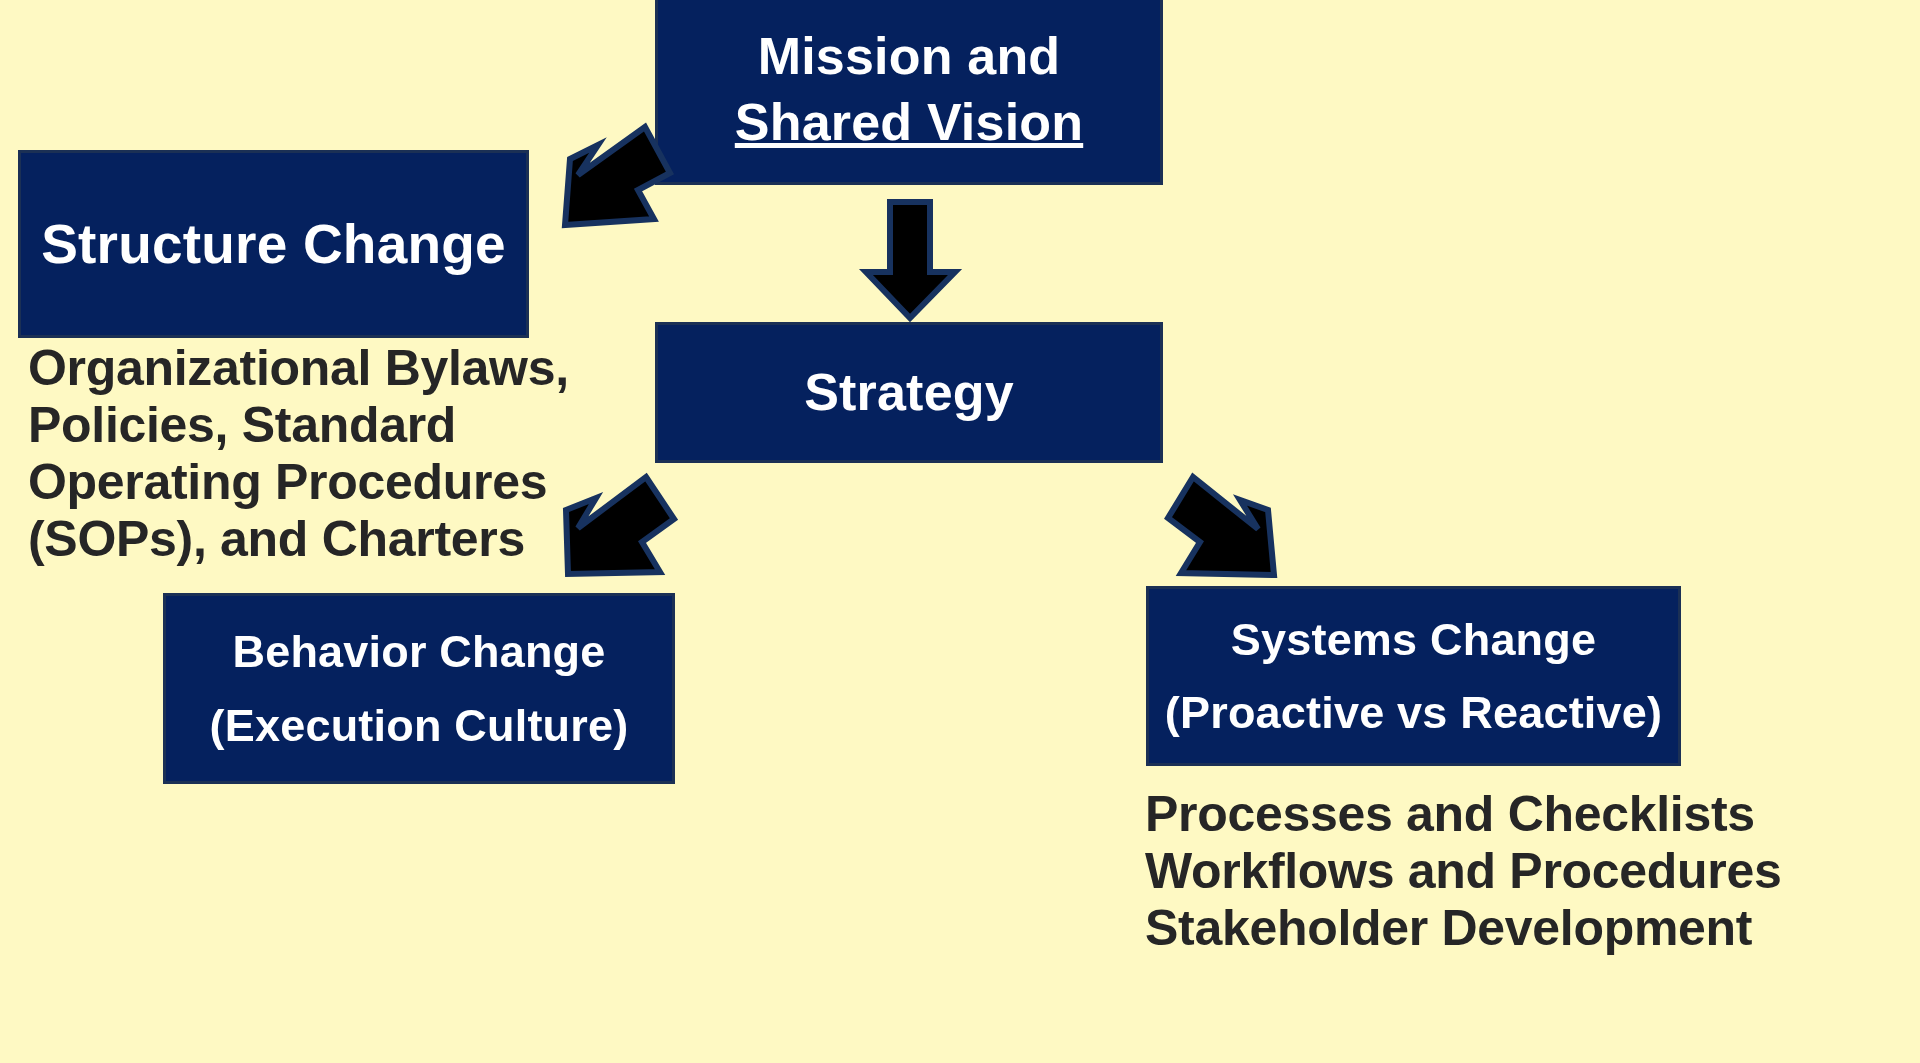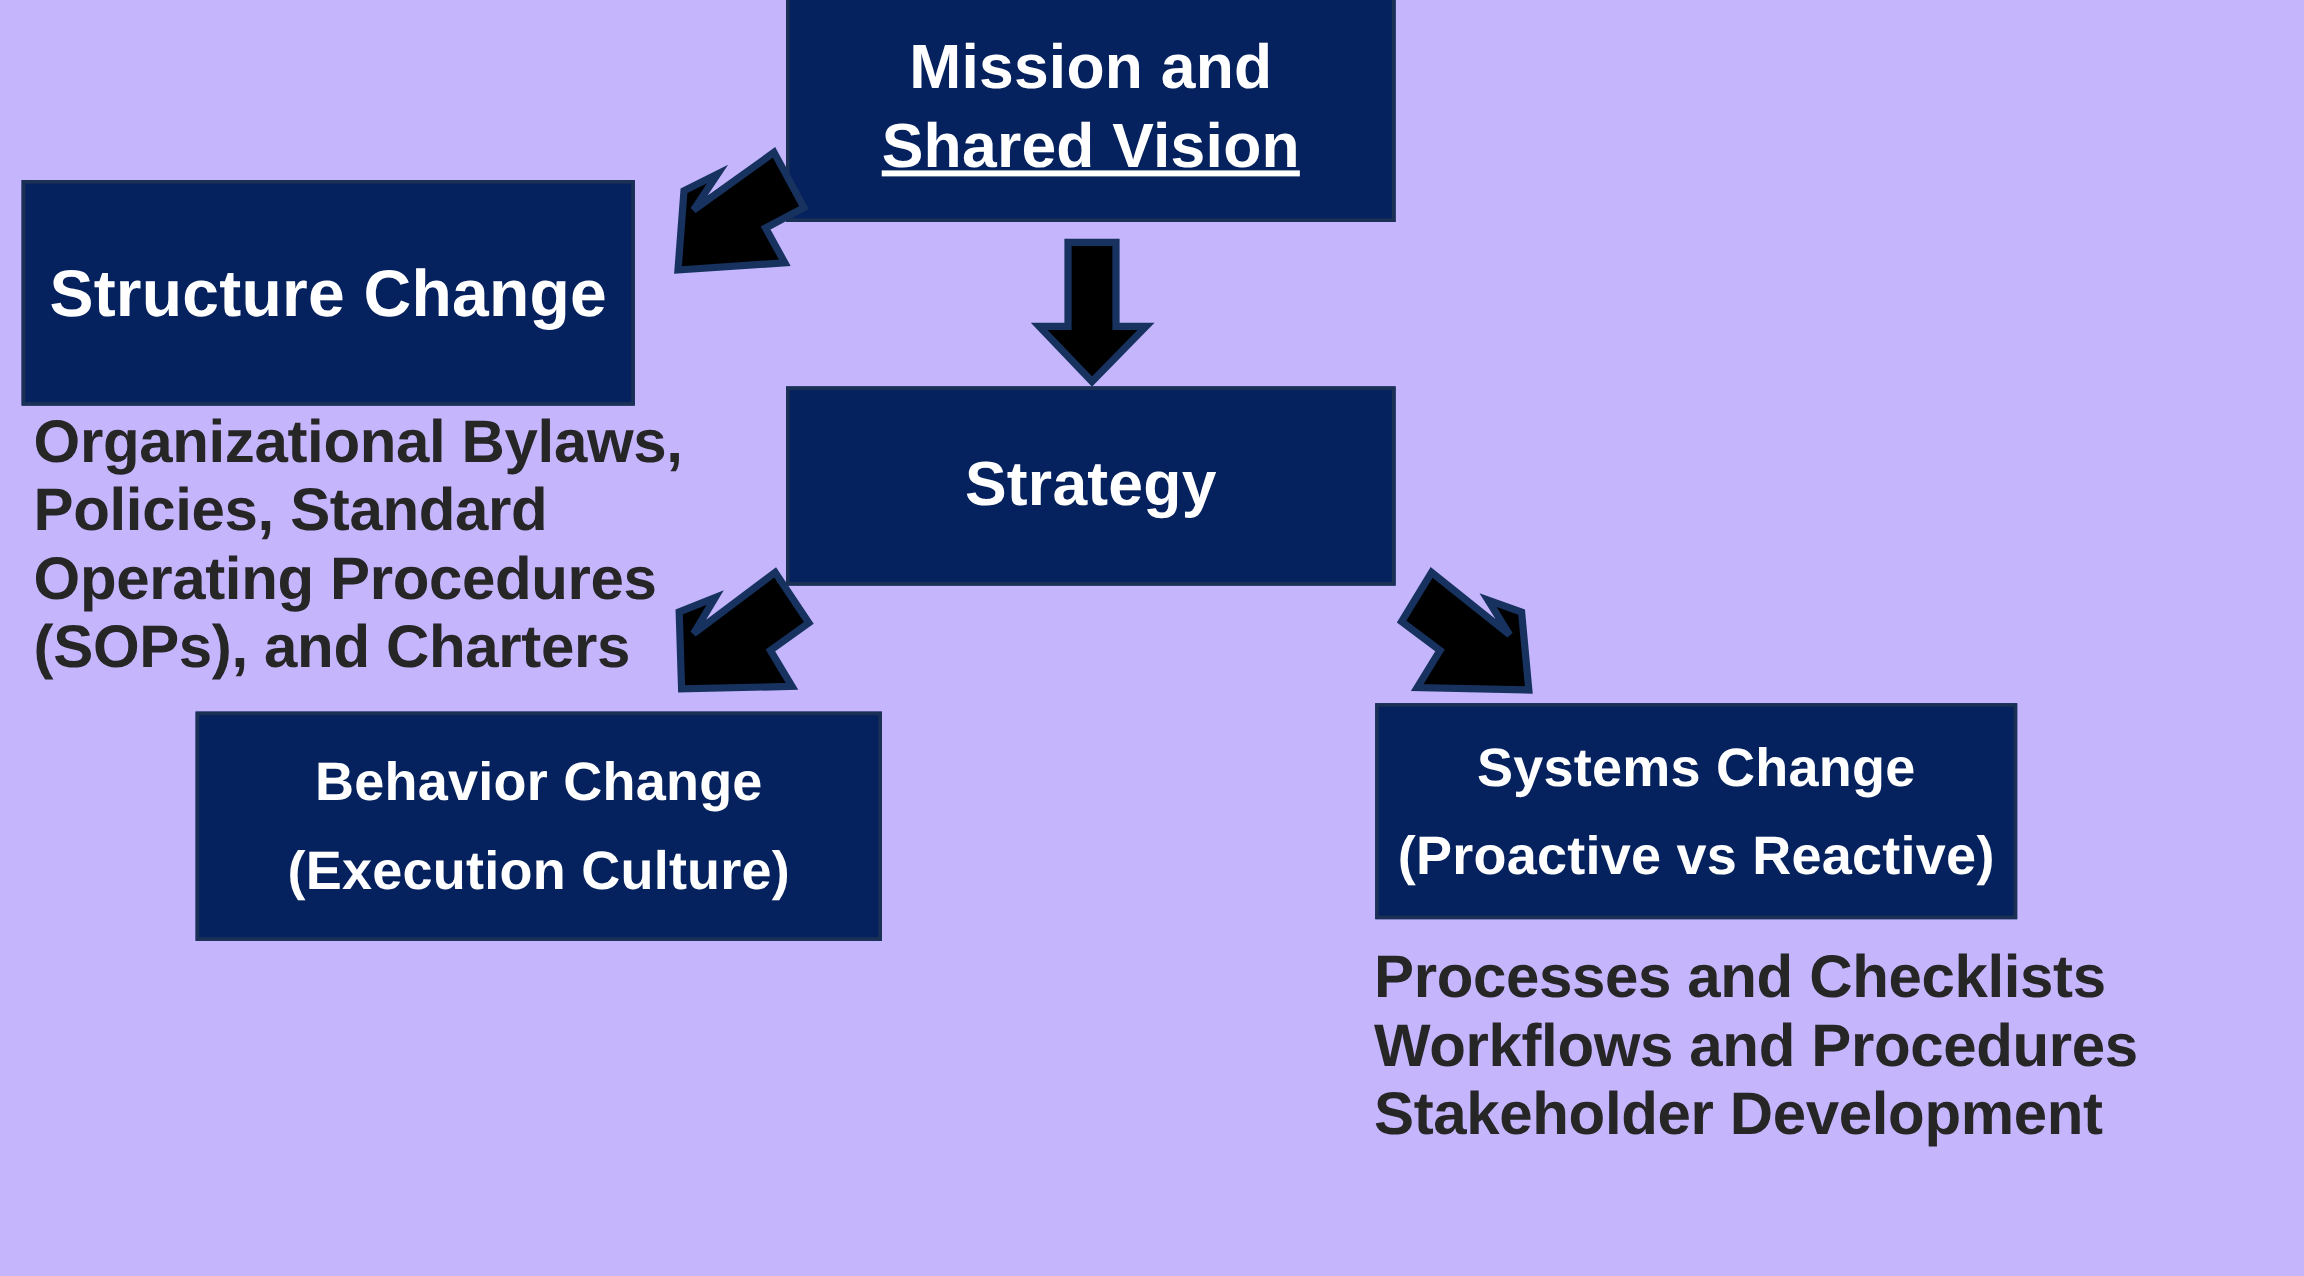--- a/index.html
+++ b/index.html
@@ -8,21 +8,21 @@
     padding: 0;
     background: #000000;
   }
   body {
     font-family: "Liberation Sans", sans-serif;
   }
   #canvas {
     position: relative;
     width: 1920px;
     height: 1063px;
-    background: #c4b5fd;
+    background: #fef9c3;
     overflow: hidden;
   }
 
   
   .node-box {
     position: absolute;
     box-sizing: border-box;
     background: #05215E;
     border: 3px solid #1B3055;
     display: flex;
@@ -45,26 +45,26 @@
     width: 508px; height: 191px;
     font-size: 52px;
   }
   #box-structure {
     left: 18px;   top: 150px;
     width: 511px; height: 188px;
     font-size: 55px;
   }
   #box-strategy {
     left: 655px;  top: 322px;
-    width: 508px; height: 166px;
+    width: 508px; height: 141px;
     font-size: 52px;
   }
   #box-behavior {
     left: 163px;  top: 593px;
-    width: 572px; height: 191px;
+    width: 512px; height: 191px;
     font-size: 45px;
   }
   #box-systems {
     left: 1146px; top: 586px;
     width: 535px; height: 180px;
     font-size: 45px;
   }
   #box-behavior .node-line + .node-line,
   #box-systems  .node-line + .node-line {
     margin-top: 20px;

